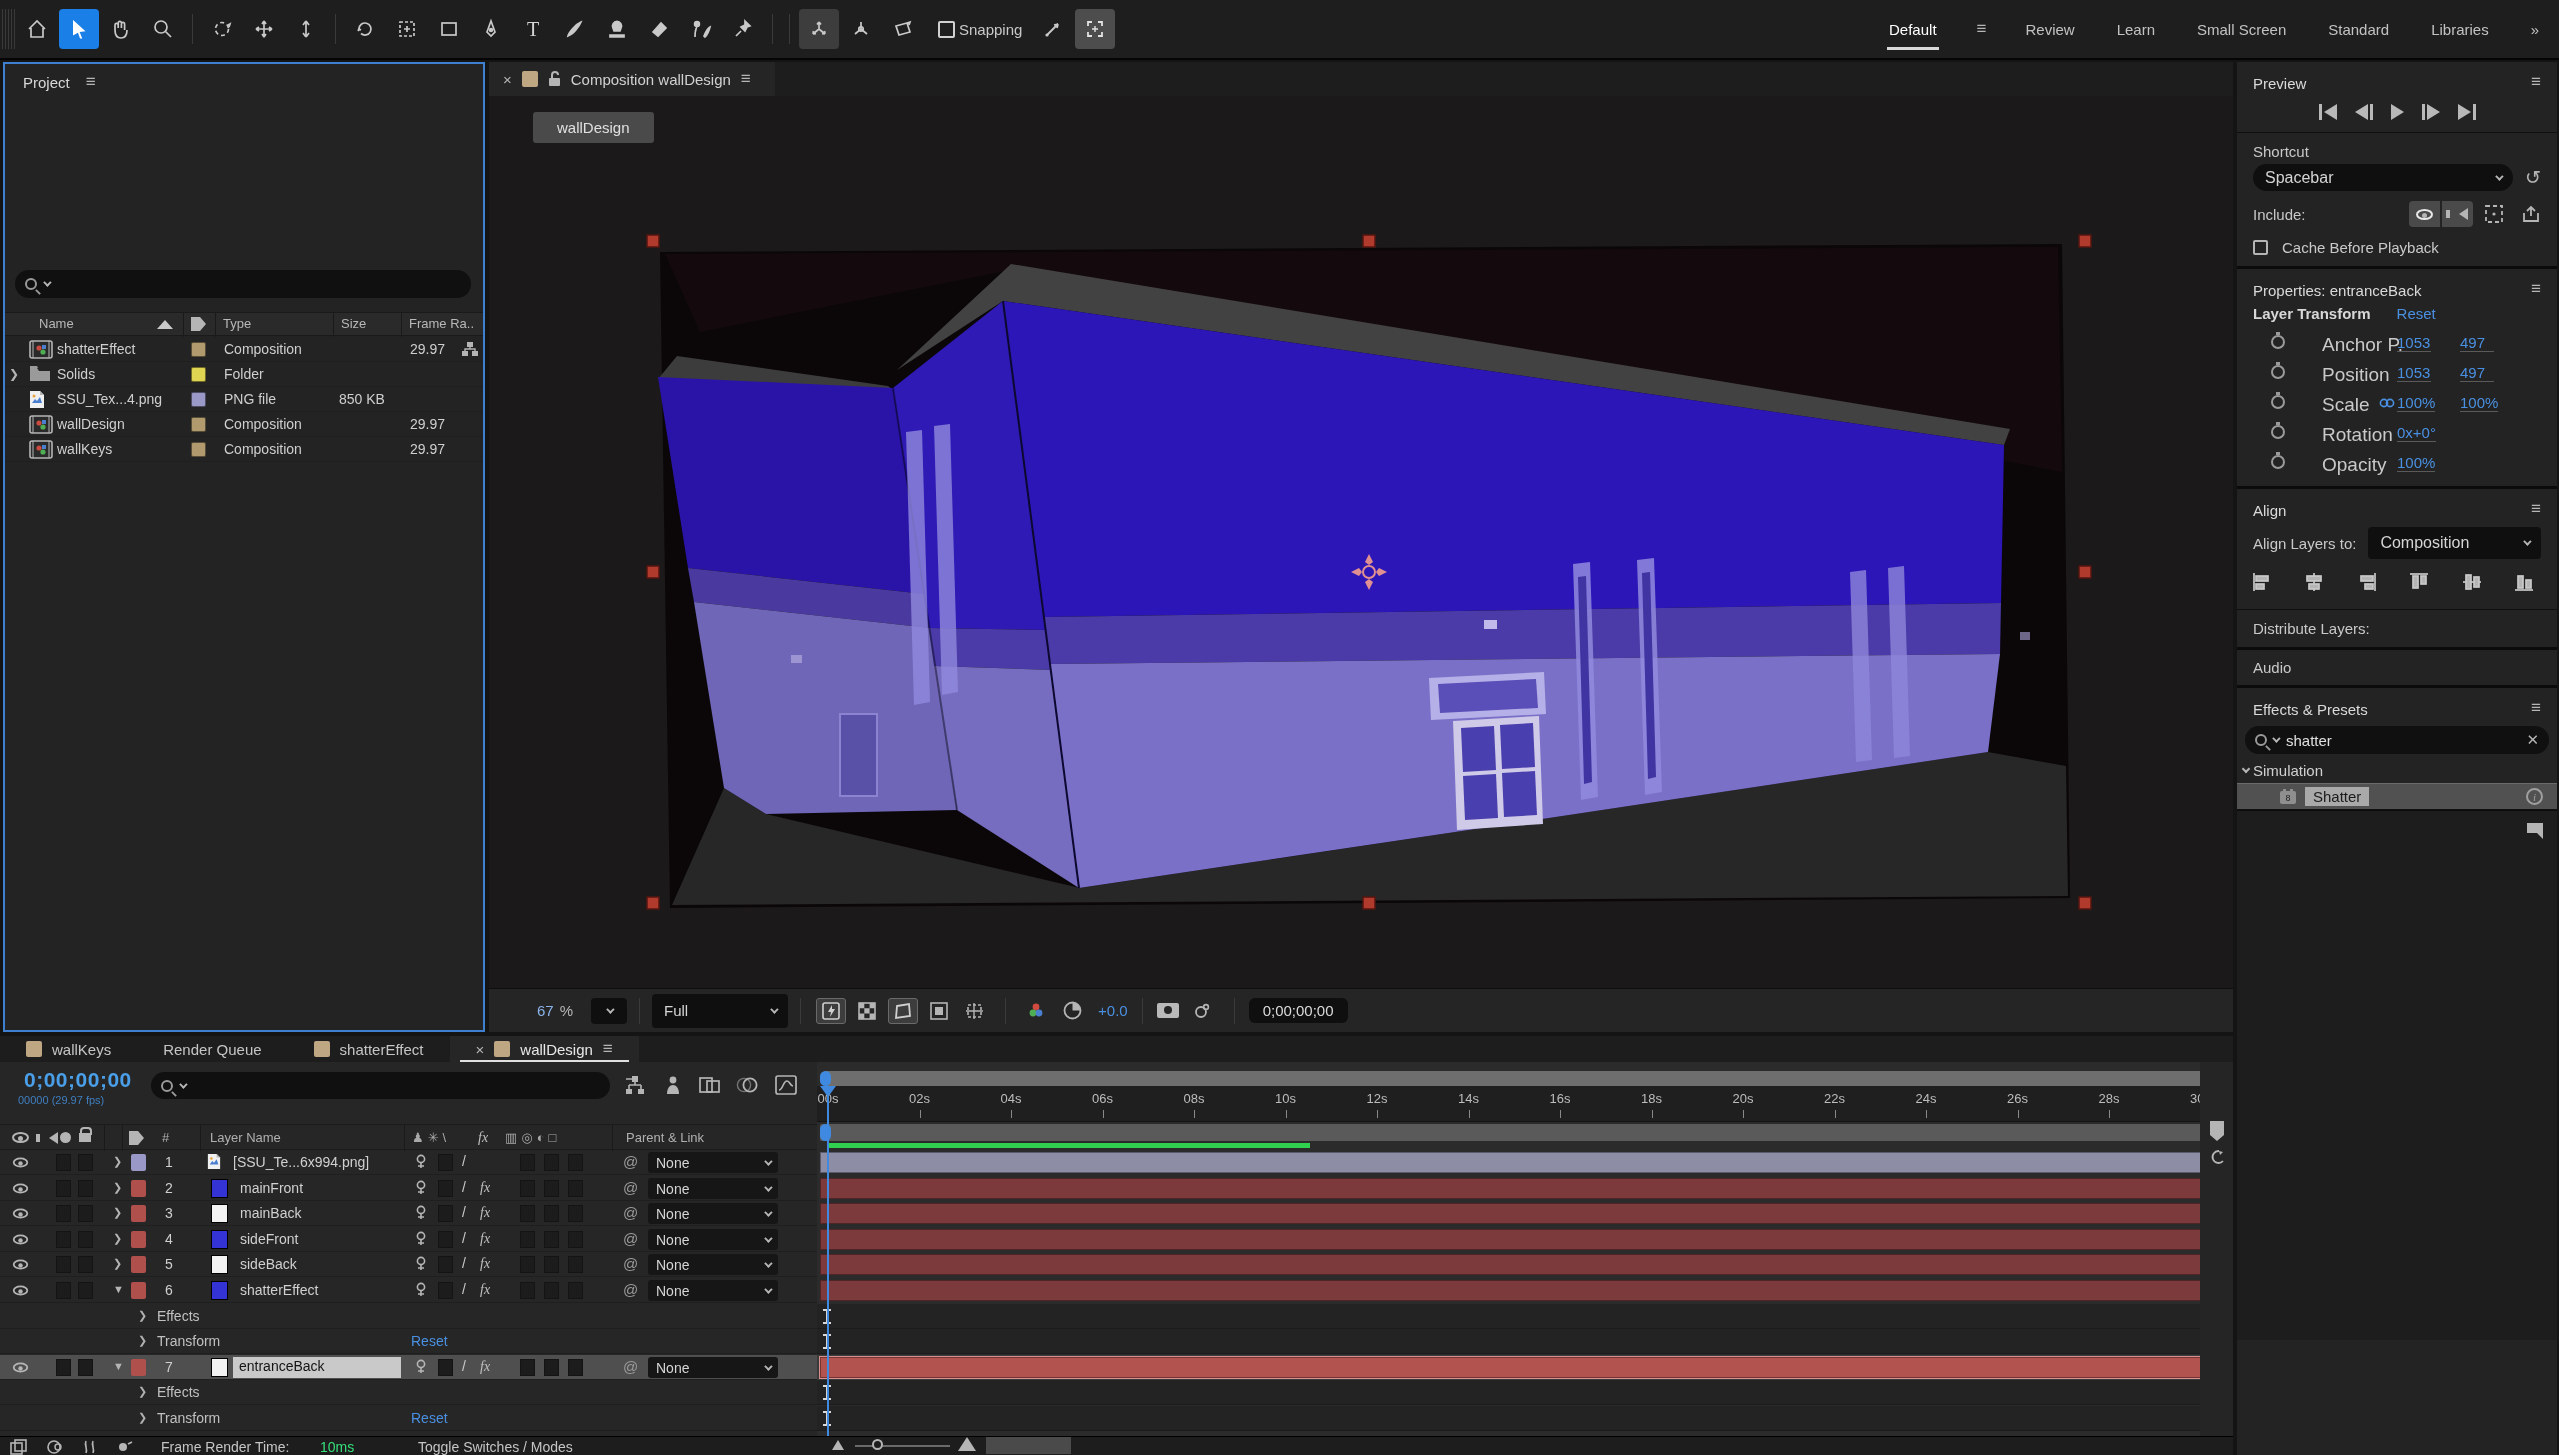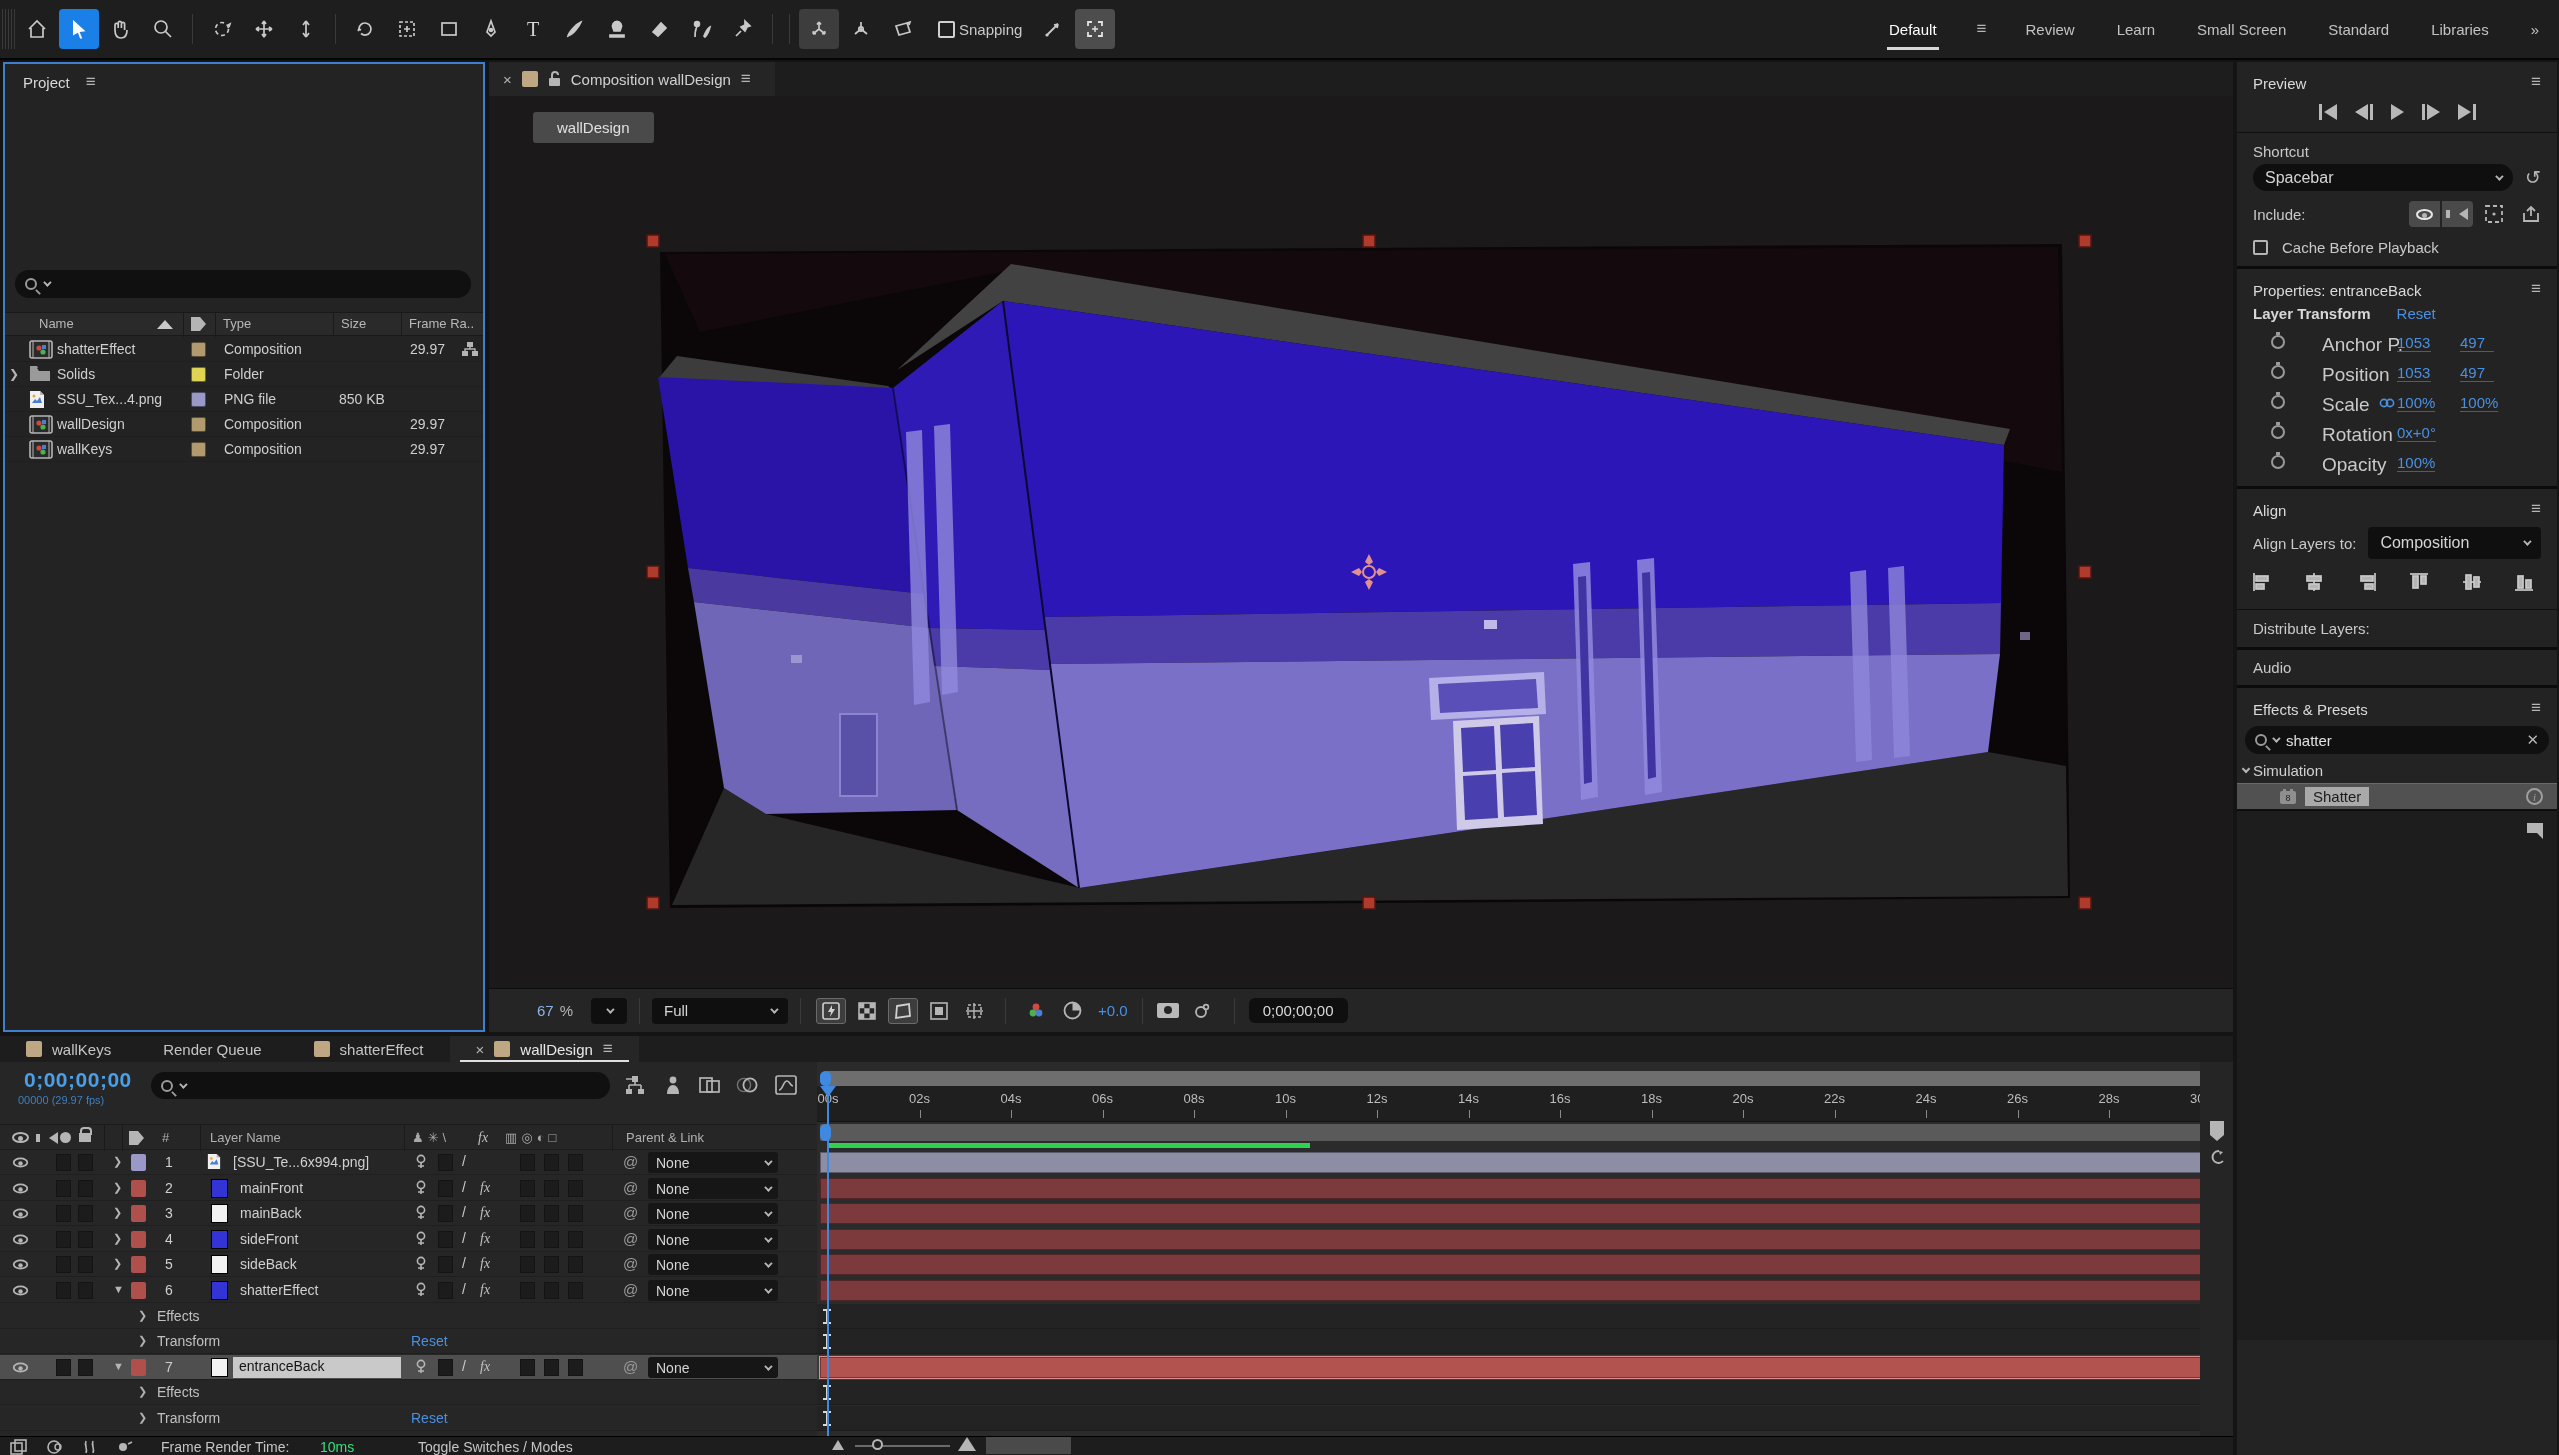--- a/index.html
+++ b/index.html
@@ -470,21 +470,21 @@
       </svg>
     </div>
 
     <div id="viewer-footer">
       <span style="margin-left:48px;color:#8ab4e8">67</span>
       <span style="margin-left:6px;color:#b8b8b8">%</span>
       <span class="dd" style="width:36px;height:26px;margin-left:18px;justify-content:center">
           <span class="i-chev small"></span>
         </span>
       <span style="width:1px;height:26px;background:#3a3a3a;margin:0 12px"></span>
-      <span class="dd" style="width:136px;height:26px">
+      <span class="dd" style="width:136px;height:34px">
         <span>Full</span>
           <span class="i-chev small"></span>
       </span>
       <span style="width:1px;height:26px;background:#3a3a3a;margin:0 12px"></span>
       <span class="vf-icon on">
           <svg class="ic" width="18" height="18" viewBox="0 0 18 18">
             <rect x="1" y="1" width="16" height="16" rx="2" fill="none" stroke="#d0d0d0" stroke-width="1.6"></rect>
             <path d="M10 3 L6 10 h3 l-1 5 5 -8 h-3 z" fill="#d0d0d0"></path>
           </svg>
         </span>

